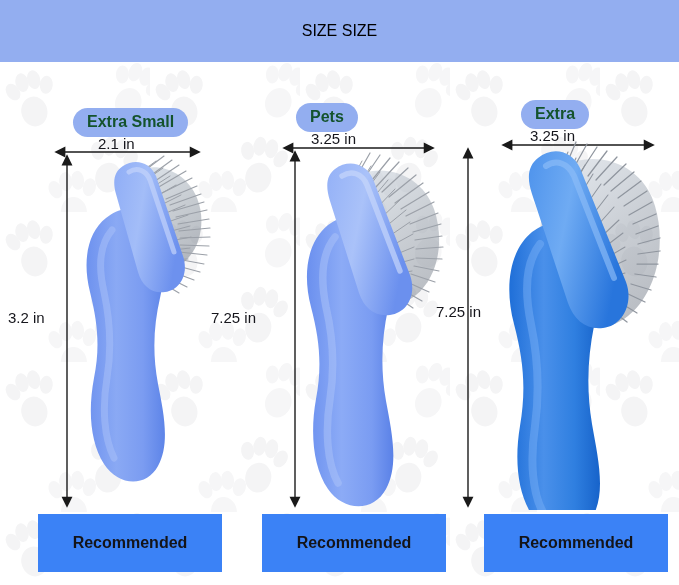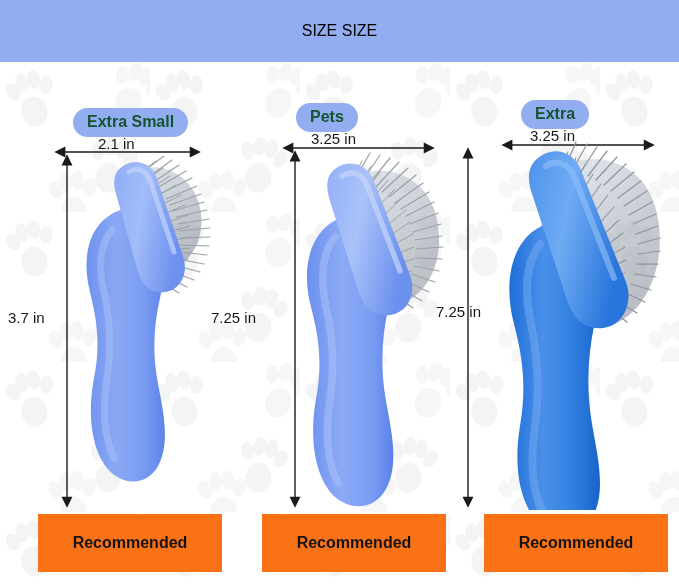--- a/index.html
+++ b/index.html
@@ -76,21 +76,21 @@
 
   
   .brush-svg { position:absolute; }
   #brush-xs    { left:60px; top:90px; }
   #brush-small { left:35px; top:85px; }
   #brush-large { left:35px; top:78px; }
 
   
   .rec-box {
     position:absolute;
-    background:#f97316;
+    background:#3b82f6;
     display:flex; flex-direction:column;
     align-items:center; justify-content:center;
     gap:16px;
   }
   #rec-xs    { left:38px; top:452px; width:184px; height:58px; }
   #rec-small { left:17px; top:452px; width:184px; height:58px; }
   #rec-large { left:39px; top:452px; width:184px; height:58px; }
   .rec-line {
     font-size:16px; font-weight:bold; color:#141418;
     white-space:nowrap; line-height:1.15;
@@ -122,21 +122,21 @@
 <div id="header-banner">
   <div>SIZE SIZE</div>
 </div>
 
 <div class="column" id="col-xs">
 
   <div class="size-pill" id="pill-xs">Extra Small</div>
 
   <div class="width-label" id="wlabel-xs">2.1 in</div>
 
-  <div class="height-label" id="hlabel-xs">3.7 in</div>
+  <div class="height-label" id="hlabel-xs">3.2 in</div>
 
   <svg class="dim-svg" width="245" height="523">
     <defs>
       <marker id="ahL" markerWidth="9" markerHeight="9" refX="7.5" refY="4.5" orient="auto">
         <path d="M8.5,0.6 L0.6,4.5 L8.5,8.4 Z" fill="#1a1a1a"></path>
       </marker>
       <marker id="ahR" markerWidth="9" markerHeight="9" refX="1.5" refY="4.5" orient="auto">
         <path d="M0.6,0.6 L8.5,4.5 L0.6,8.4 Z" fill="#1a1a1a"></path>
       </marker>
     </defs>

